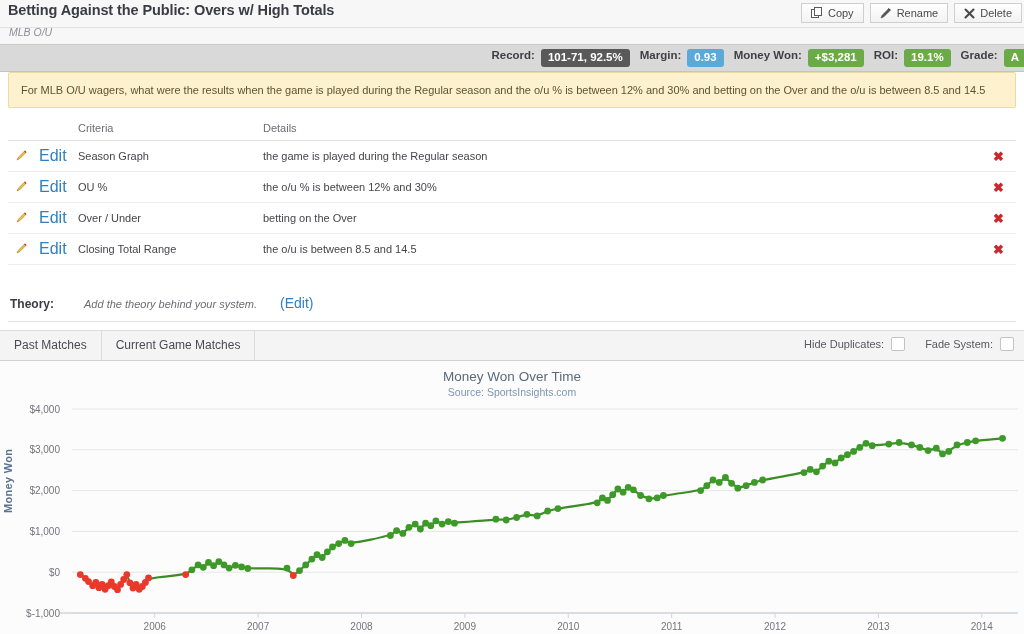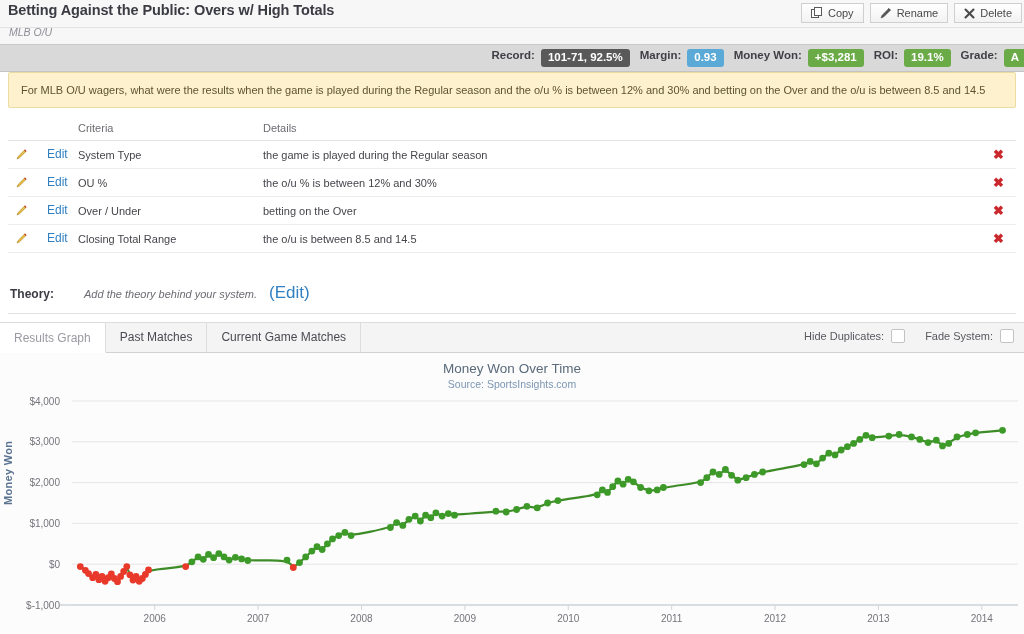--- a/index.html
+++ b/index.html
@@ -78,35 +78,35 @@
     font-size: 11px;
   }
   table.crit td {
     padding: 6px 4px; border-bottom: 1px solid #ededed; color: #45454b;
     vertical-align: middle;
   }
   .col-edit  { width: 66px; padding-left: 8px !important; }
   .col-crit  { width: 185px; }
   .col-del   { width: 40px; text-align: right; padding-right: 12px !important; }
   .edit-link {
-    display: inline-flex; align-items: center; gap: 19px;
-    color: #2f7fc1; text-decoration: none; font-size: 12px; cursor: pointer;
+    display: inline-flex; align-items: flex-start; gap: 11px;
+    color: #2f7fc1; text-decoration: none; font-size: 16px; cursor: pointer;
   }
   .pencil { width: 12px; height: 12px; }
   .x-del { color: #c9282d; font-size: 13px; font-weight: bold; cursor: pointer; line-height: 1; }
 
   
   .theory {
     margin: 8px 8px 0 8px; padding: 6px 2px 10px 2px;
     border-bottom: 1px solid #e0e0e0;
     display: flex; align-items: baseline;
   }
   .theory-label { font-size: 12px; font-weight: bold; color: #3b3b44; width: 74px; }
   .theory-text { font-size: 11px; font-style: italic; color: #6b6b72; }
-  .theory-edit { font-size: 17px; color: #2f7fc1; margin-left: 12px; cursor: pointer; text-decoration: none; }
+  .theory-edit { font-size: 14px; color: #2f7fc1; margin-left: 23px; cursor: pointer; text-decoration: none; }
 
   
   .tabsbar {
     margin-top: 8px;
     position: relative; height: 31px;
     background: #f4f4f4;
     border-top: 1px solid #dcdcdc; border-bottom: 1px solid #d2d2d2;
     display: flex; align-items: flex-end;
   }
   .tab {
@@ -233,21 +233,21 @@
             <a class="edit-link">
               <span class="pencil">
                 <svg width="12" height="12" viewBox="0 0 12 12">
                   <path d="M1 11 L2.2 8.4 L8.6 2 L10 3.4 L3.6 9.8 Z" fill="#f0c040" stroke="#9a7a20" stroke-width="0.6"></path>
                   <path d="M8.6 2 L10 3.4" stroke="#c0392b" stroke-width="1.4"></path>
                 </svg>
               </span>
               <span>Edit</span>
             </a>
           </td>
-          <td class="col-crit">System Type</td>
+          <td class="col-crit">Season Graph</td>
           <td>the game is played during the Regular season</td>
           <td class="col-del">
             <span class="x-del">✖</span>
           </td>
         </tr>
         <tr>
           <td class="col-edit">
             <a class="edit-link">
               <span class="pencil">
                 <svg width="12" height="12" viewBox="0 0 12 12">
@@ -304,21 +304,20 @@
     </table>
   </div>
 
   <div class="theory">
     <span class="theory-label">Theory:</span>
     <span class="theory-text">Add the theory behind your system.</span>
     <a class="theory-edit">(Edit)</a>
   </div>
 
   <div class="tabsbar">
-    <div class="tab active">Results Graph</div>
     <div class="tab">Past Matches</div>
     <div class="tab">Current Game Matches</div>
     <div class="tabsbar-right">
       <div class="chk-group">
         <span class="chk-label">Hide Duplicates:</span>
         <span class="chk-box"></span>
       </div>
       <div class="chk-group">
         <span class="chk-label">Fade System:</span>
         <span class="chk-box"></span>

